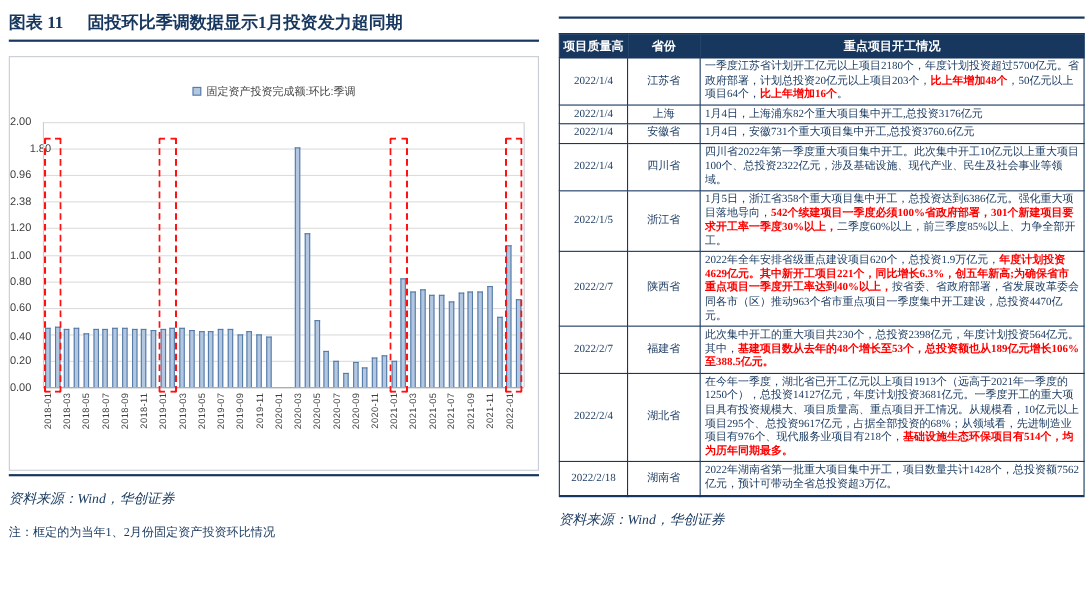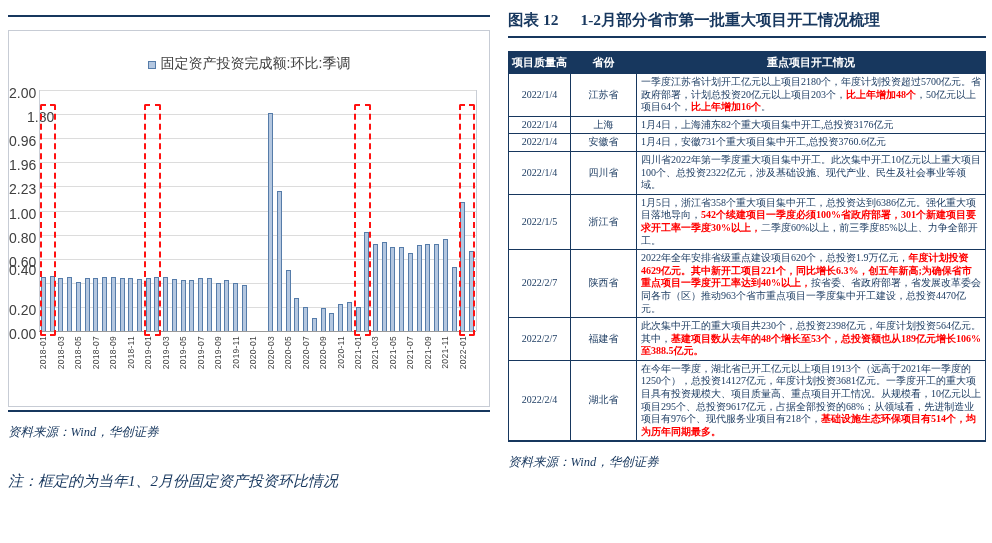--- a/index.html
+++ b/index.html
@@ -15,36 +15,36 @@
   .fig-title { font-weight:bold; font-size:15.5px; color:#17375E; white-space:nowrap; }
   .fig-label { margin-right:22px; }
   .title-rule { height:2px; background:#17375E; margin-top:5px; }
 
   
   .chart-box {
     position:relative; margin-top:13px; width:482px; height:377px;
     border:1px solid #C7CCD5; background:#fff;
     font-family:"Liberation Sans","DejaVu Sans",sans-serif;
   }
-  .legend { position:absolute; top:24px; left:0; width:100%; text-align:center; font-size:14px; color:#404040; }
+  .legend { position:absolute; top:24px; left:0; width:100%; text-align:center; font-size:10px; color:#404040; }
   .legend-swatch { display:inline-block; width:8px; height:8px; background:#B4C7E0; border:1px solid #567CA9; margin-right:5px; vertical-align:-1px; }
   .plot { position:absolute; inset:0; }
   .gridline { position:absolute; height:1px; background:#DCDCDC; }
   .axisline { position:absolute; height:1px; background:#9A9A9A; }
   .vline { position:absolute; width:1px; background:#C9CED6; }
-  .ytick { position:absolute; width:26px; font-size:14px; color:#404040; }
+  .ytick { position:absolute; width:26px; font-size:10px; color:#404040; }
   .xtick { position:absolute; width:56px; text-align:right; font-size:8.5px; color:#3F3F3F;
            transform-origin:100% 0; transform:rotate(-90deg); letter-spacing:0.3px; }
   .bar { position:absolute; width:5px; background:#B4C7E0; border:1px solid #567CA9; border-bottom:none; }
   .hbox { position:absolute; border:2px dashed #FF1111; border-radius:2px; }
 
   
   .bottom-rule { height:2px; background:#17375E; margin-top:3px; }
   .source { margin-top:12px; font-size:12.5px; font-style:italic; color:#17375E; }
-  .note   { margin-top:31px; font-size:15px; font-style:italic; color:#17375E; }
+  .note   { margin-top:14px; font-size:11px; color:#17375E; }
 
   
   table.projects { margin-top:13px; width:478px; border-collapse:collapse; table-layout:fixed;
                    border-bottom:2px solid #17375E; }
   table.projects th {
     background:#17375E; color:#fff; font-size:11px; font-weight:bold;
     padding:3px 2px; border:1px solid #17375E; text-align:center;
   }
   table.projects td {
     font-size:10px; line-height:1.26; color:#17375E;
@@ -52,42 +52,45 @@
   }
   td.c-date, td.c-prov { text-align:center; white-space:nowrap; }
   .red { color:#FF0000; font-weight:bold; }
 </style>
 </head>
 <body>
 
 <div class="page">
 
   <div class="col col-left">
+    <div class="fig-title">
+      <span class="fig-label">图表 11</span><span>固投环比季调数据显示1月投资发力超同期</span>
+    </div>
     <div class="title-rule"></div>
 
     <div class="chart-box">
       <div class="legend">
         <span class="legend-swatch"></span><span>固定资产投资完成额:环比:季调</span>
       </div>
       <div class="plot" id="plot">
           <div class="ytick" style="left: 0px; top: 295px;">0.00</div>
           <div class="gridline" style="left: 30px; width: 437px; top: 275.9px;"></div>
           <div class="ytick" style="left: 0px; top: 270.9px;">0.20</div>
           <div class="gridline" style="left: 30px; width: 437px; top: 251.8px;"></div>
-          <div class="ytick" style="left: 0px; top: 231px;">0.40</div>
+          <div class="ytick" style="left: 0px; top: 249px;">0.40</div>
           <div class="gridline" style="left: 30px; width: 437px; top: 227.7px;"></div>
           <div class="ytick" style="left: 0px; top: 222.7px;">0.60</div>
           <div class="gridline" style="left: 30px; width: 437px; top: 203.6px;"></div>
           <div class="ytick" style="left: 0px; top: 198.6px;">0.80</div>
           <div class="gridline" style="left: 30px; width: 437px; top: 179.5px;"></div>
           <div class="ytick" style="left: 0px; top: 174.5px;">1.00</div>
           <div class="gridline" style="left: 30px; width: 437px; top: 155.4px;"></div>
-          <div class="ytick" style="left: 0px; top: 150.4px;">2.23</div>
+          <div class="ytick" style="left: 0px; top: 150.4px;">1.20</div>
           <div class="gridline" style="left: 30px; width: 437px; top: 131.3px;"></div>
-          <div class="ytick" style="left: 0px; top: 126.3px;">1.96</div>
+          <div class="ytick" style="left: 0px; top: 126.3px;">2.38</div>
           <div class="gridline" style="left: 30px; width: 437px; top: 107.2px;"></div>
           <div class="ytick" style="left: 0px; top: 102.2px;">0.96</div>
           <div class="gridline" style="left: 30px; width: 437px; top: 83.1px;"></div>
           <div class="ytick" style="left: 18px; top: 78.1px;">1.80</div>
           <div class="gridline" style="left: 30px; width: 437px; top: 59px;"></div>
           <div class="ytick" style="left: 0px; top: 54px;">2.00</div>
           <div class="axisline" style="left: 30px; width: 437px; top: 300px;"></div>
           <div class="vline" style="left: 30px; top: 59px; height: 241px;"></div>
           <div class="vline" style="left: 467px; top: 59px; height: 241px;"></div>
           <div class="bar" style="left: 31.87px; top: 246px; height: 54px;"></div>
@@ -169,23 +172,20 @@
           <div class="hbox" style="left: 450.02px; width: 16.48px; top: 73.46px; height: 231.54px;"></div>
         </div>
     </div>
 
     <div class="bottom-rule"></div>
     <div class="source">资料来源：Wind，华创证券</div>
     <div class="note">注：框定的为当年1、2月份固定资产投资环比情况</div>
   </div>
 
   <div class="col col-right">
-    <div class="fig-title">
-      <span class="fig-label">图表 12</span><span>1-2月部分省市第一批重大项目开工情况梳理</span>
-    </div>
     <div class="title-rule"></div>
 
     <table class="projects" id="projects-table">
       <colgroup>
           <col style="width:62px">
           <col style="width:66px">
           <col>
         </colgroup>
       <thead>
           <tr>
@@ -228,19 +228,24 @@
           <tr>
             <td class="c-date">2022/2/7</td>
             <td class="c-prov">福建省</td>
             <td><span>此次集中开工的重大项目共230个，总投资2398亿元，年度计划投资564亿元。其中，</span><span class="red">基建项目数从去年的48个增长至53个，总投资额也从189亿元增长106%至388.5亿元。</span></td>
           </tr>
           <tr>
             <td class="c-date">2022/2/4</td>
             <td class="c-prov">湖北省</td>
             <td><span>在今年一季度，湖北省已开工亿元以上项目1913个（远高于2021年一季度的1250个），总投资14127亿元，年度计划投资3681亿元。一季度开工的重大项目具有投资规模大、项目质量高、重点项目开工情况。从规模看，10亿元以上项目295个、总投资9617亿元，占据全部投资的68%；从领域看，先进制造业项目有976个、现代服务业项目有218个，</span><span class="red">基础设施生态环保项目有514个，均为历年同期最多。</span></td>
           </tr>
+          <tr>
+            <td class="c-date">2022/2/18</td>
+            <td class="c-prov">湖南省</td>
+            <td><span>2022年湖南省第一批重大项目集中开工，项目数量共计1428个，总投资额7562亿元，预计可带动全省总投资超3万亿。</span></td>
+          </tr>
         </tbody>
     </table>
 
     <div class="source">资料来源：Wind，华创证券</div>
   </div>
 
 </div>
 
 </body></html>

